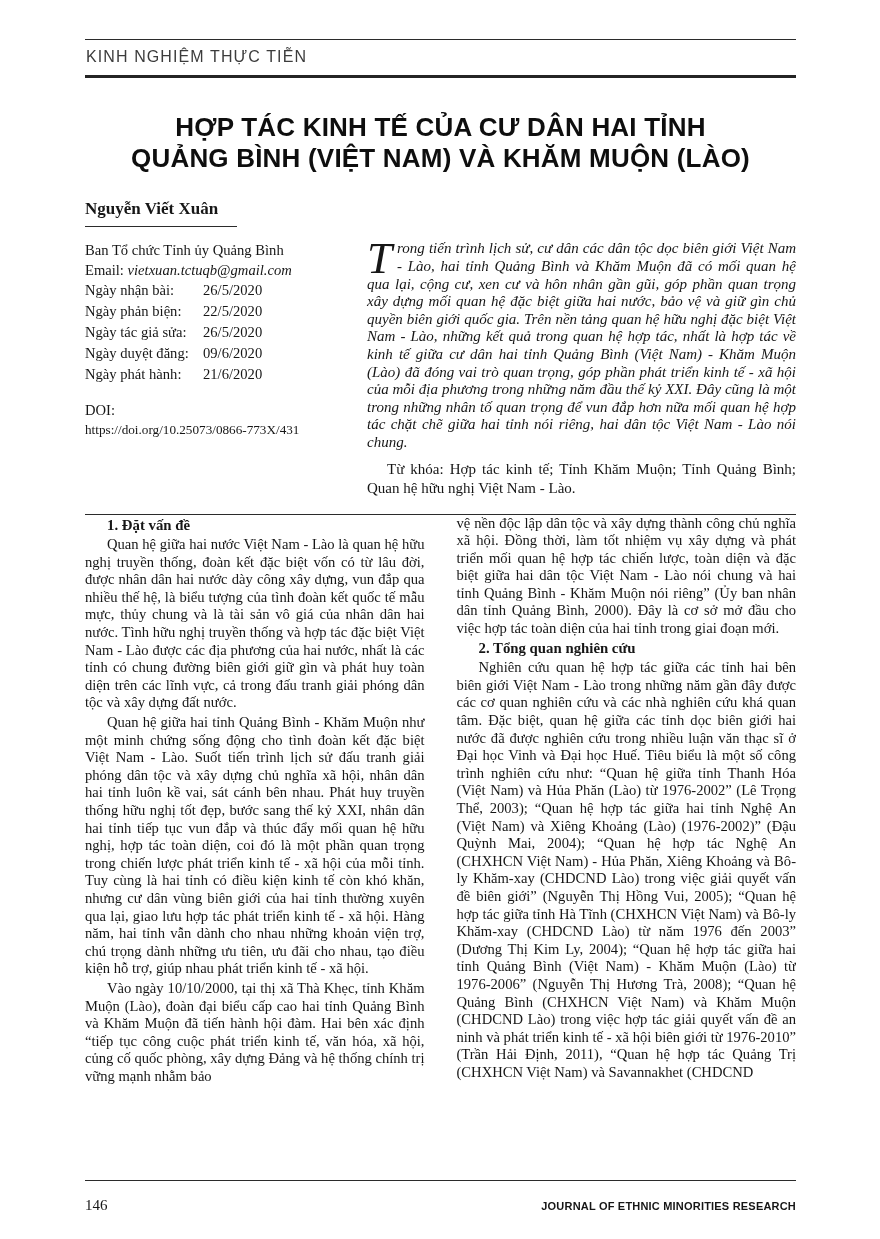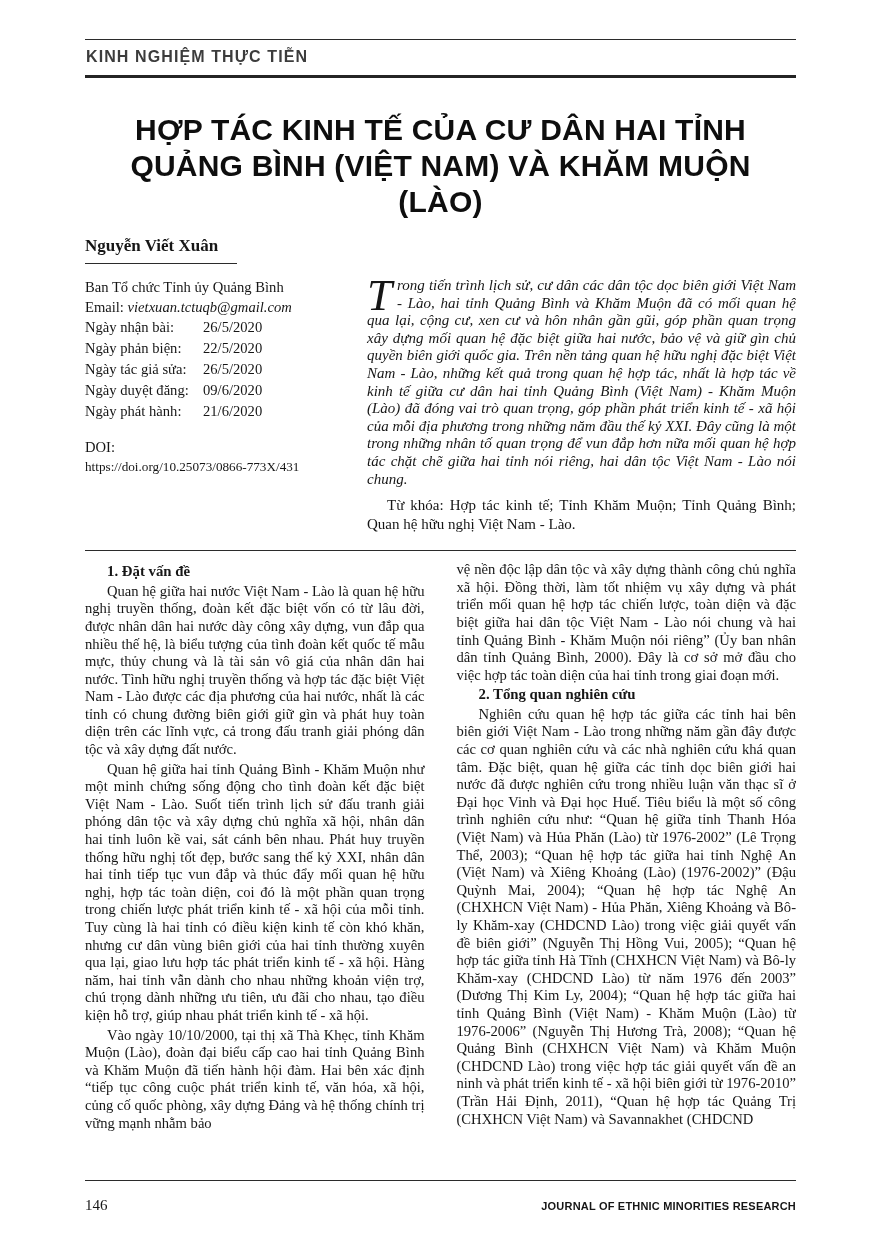--- a/index.html
+++ b/index.html
@@ -4,48 +4,48 @@
 <style>
   html,body{margin:0;padding:0;background:#ffffff;}
   .page{
     position:relative;width:880px;height:1239px;background:#ffffff;
     font-family:"Liberation Serif", serif;color:#161616;overflow:hidden;
   }
   .inner{position:absolute;left:85px;right:84px;top:0;bottom:59px;overflow:hidden;}
   .rule{border-top:1px solid #2b2b2b;margin-top:39px;}
   .section-header{
     font-family:"Liberation Sans", sans-serif;font-size:16px;letter-spacing:1.1px;
-    color:#3c3c3c;margin:8px 0 9px 1px;font-weight:bold;
+    color:#3c3c3c;margin:8px 0 9px 1px;
   }
   .rule-thick{border-top:3px solid #242424;}
   .title{
-    font-family:"Liberation Sans", sans-serif;font-weight:bold;font-size:30px;
+    font-family:"Liberation Sans", sans-serif;font-weight:bold;font-size:26px;
     line-height:1.2;text-align:center;margin:34px 0 0 0;color:#0e0e0e;letter-spacing:.2px;
   }
   .title span{display:block;}
-  .author{font-size:17px;font-weight:bold;margin-top:16px;}
+  .author{font-size:17px;font-weight:bold;margin-top:25px;}
   .author-rule{width:152px;border-top:1.5px solid #2b2b2b;margin-top:7px;}
   .header-cols{display:flex;margin-top:13px;}
   .meta{flex:0 0 258px;width:258px;font-size:14.6px;line-height:20px;}
   .email-line .email{font-style:italic;}
   .dates{}
   .date-row{display:flex;line-height:21px;}
   .date-row .lbl{flex:0 0 118px;width:118px;}
   .doi{margin-top:15px;}
   .doi-url{font-size:13.2px;line-height:20px;}
   .abstract-col{flex:1;margin-left:24px;}
   .abstract{font-style:italic;text-align:justify;font-size:15px;line-height:17.6px;margin:0;}
   .dropcap{
     float:left;font-size:45px;line-height:33px;padding:2px 5px 0 0;
     font-style:italic;
   }
   .keywords{margin:8px 0 0 0;text-align:justify;font-size:15px;line-height:19px;text-indent:20px;}
   .kw-label{font-weight:normal;}
   .divider{margin-top:16px;border-top:1.5px solid #2b2b2b;}
-  .body-cols{display:flex;gap:32px;margin-top:10px;}
+  .body-cols{display:flex;gap:32px;}
   .col{flex:1;min-width:0;font-size:14.6px;line-height:17.6px;text-align:justify;}
   .col h3{font-size:14.8px;font-weight:bold;margin:2px 0 2px 0;text-indent:22px;}
   .col p{margin:0 0 2px 0;text-indent:22px;}
   .col p.no-indent{text-indent:0;}
   .footer{
     position:absolute;left:85px;right:84px;top:1180px;border-top:1.5px solid #2b2b2b;
     display:flex;justify-content:space-between;align-items:baseline;padding-top:16px;
   }
   .page-num{font-size:15px;}
   .journal-name{

